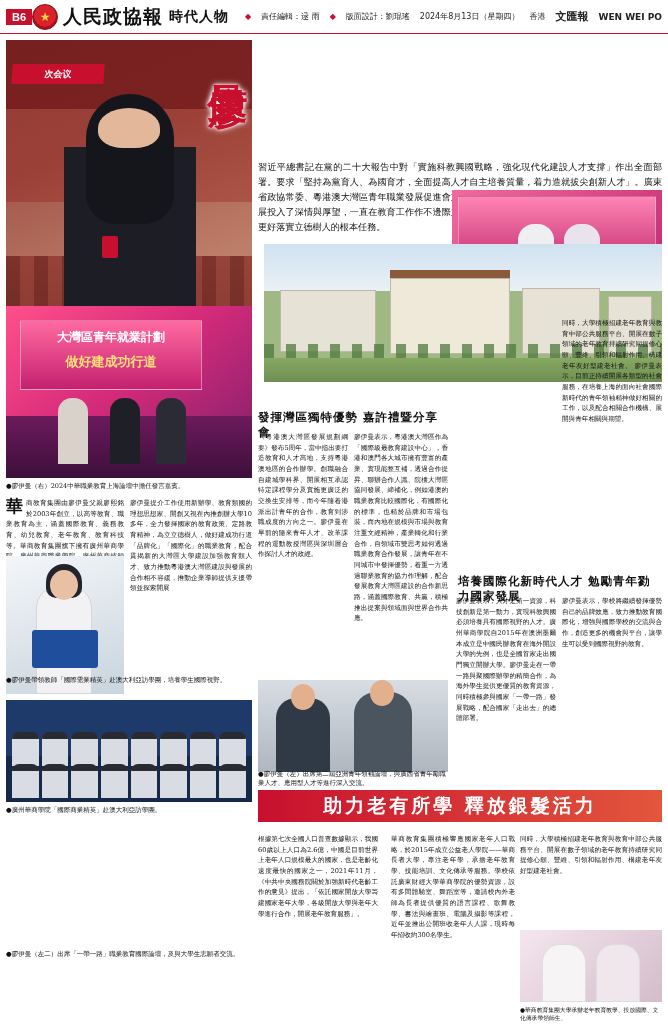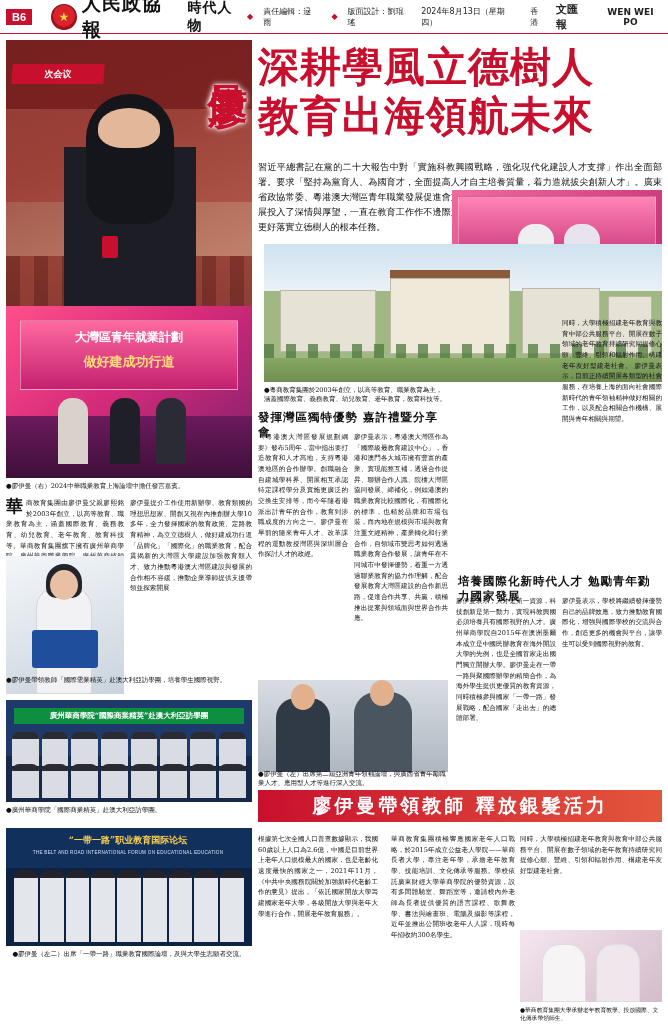--- a/index.html
+++ b/index.html
@@ -19,21 +19,21 @@
   .masthead {
     position: relative;
     height: 34px;
     display: flex;
     align-items: center;
     border-bottom: 1px solid #c8102e;
     padding: 0 6px;
   }
   .page-badge {
     background: #c8102e; color: #fff; font-weight: bold;
-    font-size: 11px; padding: 2px 6px; margin-right: 19px;
+    font-size: 11px; padding: 2px 6px; margin-right: 0;
     font-family: "Liberation Sans", sans-serif;
   }
   .emblem {
     width: 26px; height: 26px; border-radius: 50%;
     background: radial-gradient(circle at 50% 45%, #d8232a 0 60%, #a8101a 61% 100%);
     border: 1px solid #8d0d16; margin-right: 5px; position: relative;
   }
   .emblem:after{
     content:"★"; position:absolute; inset:0; color:#ffd24d;
     font-size:12px; display:flex; align-items:center; justify-content:center;
@@ -164,21 +164,21 @@
     background: repeating-linear-gradient(90deg,#4f7a3c 0 10px, transparent 10px 22px);
     opacity:.75;
   }
 
   
   #youth {
     left: 6px; top: 306px; width: 246px; height: 172px;
     background: linear-gradient(140deg,#ff4f8b 0%, #d62b7a 45%, #7b1f6a 100%);
   }
   #youth .screen {
-    position:absolute; left:14px; top:14px; width:218px; height:70px;
+    position:absolute; left:14px; top:14px; width:182px; height:70px;
     background: linear-gradient(to bottom,#ff6aa0,#c4206f);
     border:1px solid #ffffff66;
   }
   #youth .t1 {
     position:absolute; left:0; top:8px; width:100%; text-align:center;
     color:#fff; font-family:"DejaVu Serif",serif; font-weight:bold; font-size:12px;
   }
   #youth .t2 {
     position:absolute; left:0; top:32px; width:100%; text-align:center;
     color:#ffe07a; font-family:"DejaVu Serif",serif; font-weight:bold; font-size:13px;
@@ -375,24 +375,20 @@
   <div class="photo" id="hero">
     <div class="room"></div>
     <div class="seats"></div>
     <div class="banner">次会议</div>
     <div class="person"></div>
     <div class="hair"></div>
     <div class="badge"></div>
   </div>
   <div class="vert-name">廖伊曼</div>
 
-  <div class="headline-band">
-    <div class="headline-line l1">深耕學風立德樹人</div>
-    <div class="headline-line l2">教育出海領航未來</div>
-  </div>
 
   <div class="lead">
     <span>習近平總書記在黨的二十大報告中對「實施科教興國戰略，強化現代化建設人才支撐」作出全面部署。要求「堅持為黨育人、為國育才，全面提高人才自主培養質量，着力造就拔尖創新人才」。廣東省政協常委、粵港澳大灣區青年職業發展促進會主席、粵高教育集團副董事長廖伊曼對教育高質量發展投入了深情與厚望，一直在教育工作作不邊際力，同行動實做讓家教育方針，獻力建設教育強國，更好落實立德樹人的根本任務。</span>
     <span class="sig">文：黃寶儀</span>
   </div>
 
   <div class="photo" id="pinkhall">
     <div class="scr"></div>
     <div class="f1"></div>
       <div class="f2"></div>
@@ -402,21 +398,20 @@
   <div class="photo" id="campus">
     <div class="sky"></div>
     <div class="roof"></div>
     <div class="b1"></div>
       <div class="b2"></div>
       <div class="b3"></div>
       <div class="b4"></div>
     <div class="trees"></div>
     <div class="green"></div>
   </div>
-  <div class="cap" style="left:264px; top:386px; width:182px;">●粵商教育集團於2003年創立，以高等教育、職業教育為主，涵蓋國際教育、義務教育、幼兒教育、老年教育，教育科技等。</div>
 
   <div class="photo" id="youth">
     <div class="screen">
       <div class="t1">大灣區青年就業計劃</div>
       <div class="t2">做好建成功行道</div>
     </div>
     <div class="podium"></div>
     <div class="p a"></div>
       <div class="p b"></div>
       <div class="p c"></div>
@@ -434,21 +429,20 @@
   <div class="photo" id="book">
     <div class="wall"></div>
       <div class="fig"></div>
       <div class="hair2"></div>
       <div class="head"></div>
       <div class="blue"></div>
   </div>
   <div class="cap" style="left:6px; top:676px; width:246px;">●廖伊曼帶領教師「國際需業精英」赴澳大利亞訪學團，培養學生國際視野。</div>
 
   <div class="photo" id="group">
-    <div class="ban">廣州華商學院“國際商業精英”赴澳大利亞訪學團</div>
     <div class="row r1">
         <i></i>
         <i></i>
         <i></i>
         <i></i>
         <i></i>
         <i></i>
         <i></i>
         <i></i>
       </div>
@@ -458,43 +452,28 @@
         <i></i>
         <i></i>
         <i></i>
         <i></i>
         <i></i>
         <i></i>
       </div>
   </div>
   <div class="cap" style="left:6px; top:806px; width:246px;">●廣州華商學院「國際商業精英」赴澳大利亞訪學團。</div>
 
-  <div class="photo" id="forum">
-    <div class="title">“一带一路”职业教育国际论坛</div>
-    <div class="sub">THE BELT AND ROAD INTERNATIONAL FORUM ON EDUCATIONAL EDUCATION</div>
-    <div class="stand">
-        <i></i>
-        <i></i>
-        <i></i>
-        <i></i>
-        <i></i>
-        <i></i>
-        <i></i>
-        <i></i>
-        <i></i>
-      </div>
-  </div>
-  <div class="cap" style="left:6px; top:950px; width:246px;text-align:center;">●廖伊曼（左二）出席「一帶一路」職業教育國際論壇，及與大學生志願者交流。</div>
+  <div class="cap" style="left:6px; top:950px; width:246px;">●廖伊曼（左二）出席「一帶一路」職業教育國際論壇，及與大學生志願者交流。</div>
 
   <div class="band-sub" style="left:258px; top:410px; width:190px;">發揮灣區獨特優勢 嘉許禮暨分享會</div>
   <div class="col" style="left:258px; top:432px; width:90px; height:240px;">
     <span>《粵港澳大灣區發展規劃綱要》發布5周年，當中指出要打造教育和人才高地，支持粵港澳地區的合作辦學。創職融合自建城學科界、開展相互承認特定課程學分及實施更廣泛的交換生安排等，而今年隨着港派出計青年的合作，教育到涉職成度的方向之一。廖伊曼在早前的隨來青年人才、改革課程的運動教授灣區與深圳層合作探討人才的政經。</span>
   </div>
   <div class="col" style="left:354px; top:432px; width:94px; height:240px;">
-    <span>廖伊曼表示，粵港澳大灣區作為「國際級最教育建設中心」，香港和澳門各大城市擁有豐富的產業、實現能整互補，透過合作提昇、聯辦合作人識、院樓大灣區協同發展、締補化，例如港澳的職業教育比較國際化，有國際化的標準，也精於品牌和市場包裝，而內地在規模與市場與教育注重文經精神，產業轉化和行業合作，自領域市雙思考如何透過職業教育合作發展，讓青年在不同城市中發揮優勢，着重一方透過聯業教育的協力作理解，配合發展教育大灣區建設的合作新思路，促進合作共享、共贏，積極推出提案與領域面與世界合作共應。</span>
+    <span>廖伊曼表示，粵港澳大灣區作為「國際級最教育建設中心」，香港和澳門各大城市擁有豐富的產業、實現能整互補，透過合作提昇、聯辦合作人識、院樓大灣區協同發展、締補化，例如港澳的職業教育比較國際化，有國際化的標準，也精於品牌和市場包裝，而內地在規模與市場與教育注重文經精神，產業轉化和行業合作，自領域市雙思考如何透過職業教育合作發展，讓青年在不同城市中發揮優勢，着重一方透過聯業教育的協力作理解，配合發展教育大灣區建設的合作新思路，涵蓋國際教育、共贏，積極推出提案與領域面與世界合作共應。</span>
   </div>
   <div class="col" style="left:258px; top:432px; width:0; height:0;"></div>
   <div class="col" style="left:452px; top:318px; width:104px; height:0;"></div>
   <div class="col" style="left:258px; top:560px; width:0;"></div>
 
   <div class="col" style="left:258px; top:680px; width:0; height:0;"></div>
 
   <div class="photo" id="desk">
     <div class="p1"></div>
       <div class="p2"></div>
@@ -511,21 +490,21 @@
 
   <div class="band-sub" style="left:458px; top:574px; width:204px;">培養國際化新時代人才 勉勵青年勠力國家發展</div>
   <div class="col" style="left:456px; top:596px; width:100px; height:186px;">
     <span>廖伊曼表示，人才是第一資源，科技創新是第一動力，實現科教興國必須培養具有國際視野的人才。廣州華商學院自2015年在澳洲墨爾本成立是中國民辦教育在海外開設大學的先例，也是全國首家走出國門獨立開辦大學。廖伊曼走在一帶一路與聚國際辦學的精簡合作，為海外學生提供更優質的教育資源，同時積極參與國家「一帶一路」發展戰略，配合國家「走出去」的總體部署。</span>
   </div>
   <div class="col" style="left:562px; top:596px; width:100px; height:186px;">
     <span>廖伊曼表示，學校將繼續發揮優勢自己的品牌效應，致力推動教育國際化，增強與國際學校的交流與合作，創造更多的機會與平台，讓學生可以受到國際視野的教育。</span>
   </div>
 
   <div class="feature">
-    <div class="txt">廖伊曼帶領教師  釋放銀髮活力</div>
+    <div class="txt">助力老有所學  釋放銀髮活力</div>
   </div>
 
   <div class="col" style="left:258px; top:834px; width:120px; height:168px;">
     <span>根據第七次全國人口普查數據顯示，我國60歲以上人口為2.6億，中國是目前世界上老年人口規模最大的國家，也是老齡化速度最快的國家之一，2021年11月，《中共中央國務院關於加強新時代老齡工作的意見》提出，「依託國家開放大學籌建國家老年大學，各級開放大學與老年大學進行合作，開展老年教育服務」。</span>
   </div>
   <div class="col" style="left:391px; top:834px; width:124px; height:168px;">
     <span>華商教育集團積極響應國家老年人口戰略，於2015年成立公益老人學院——華商長者大學，專注老年學，承擔老年教育學、技能培訓、文化傳承等服務。學校依託廣東財經大學華商學院的優勢資源，設有多間體驗室、舞蹈室等，邀請校內外老師為長者提供優質的語言課程、歌舞教學、書法與繪畫班、電腦及攝影等課程，近年並推出公開班收老年人人課，現時每年招收約300名學生。</span>
   </div>
   <div class="col" style="left:520px; top:834px; width:142px; height:88px;">
     <span>同時，大學積極招建老年教育與教育中部公共服務平台、開展在數子領域的老年教育持續研究同提修心願、豐維、引領和輻射作用、構建老年友好型建老社會。</span>

